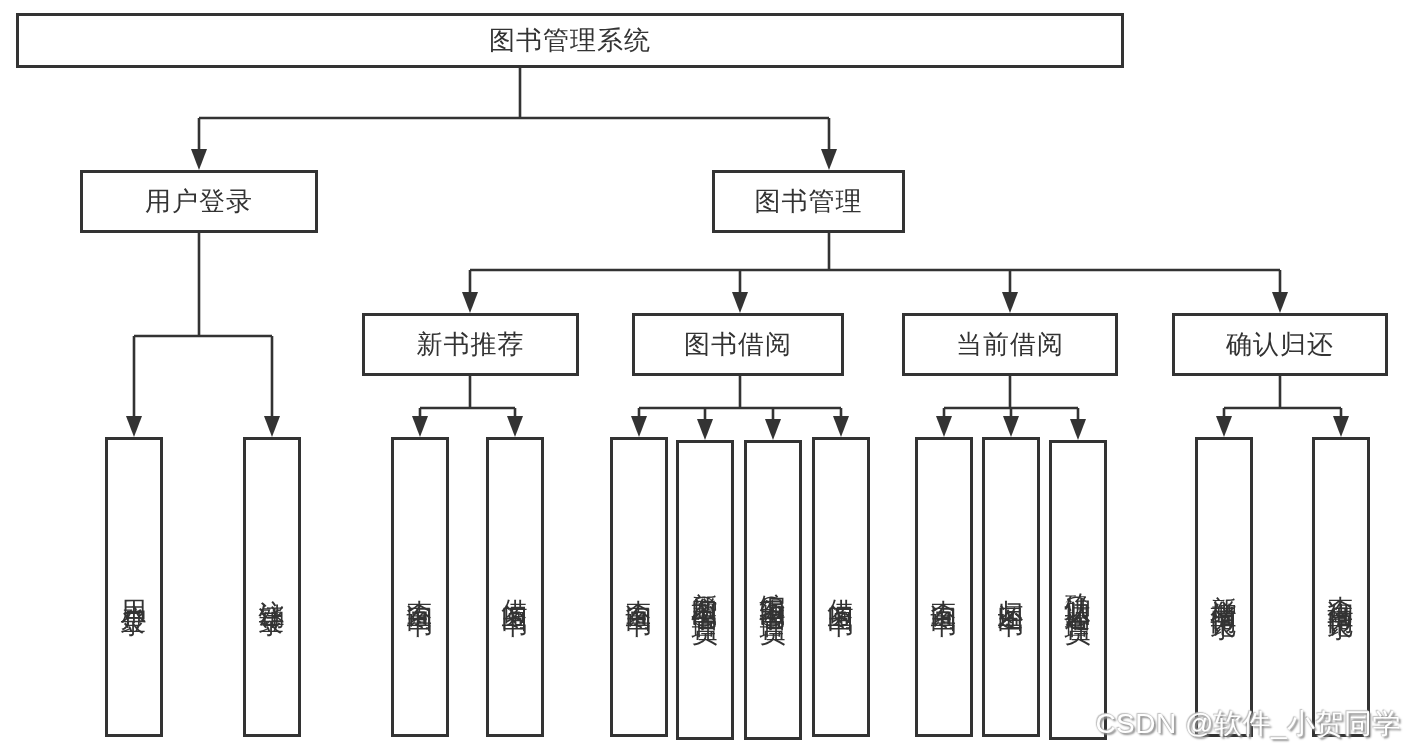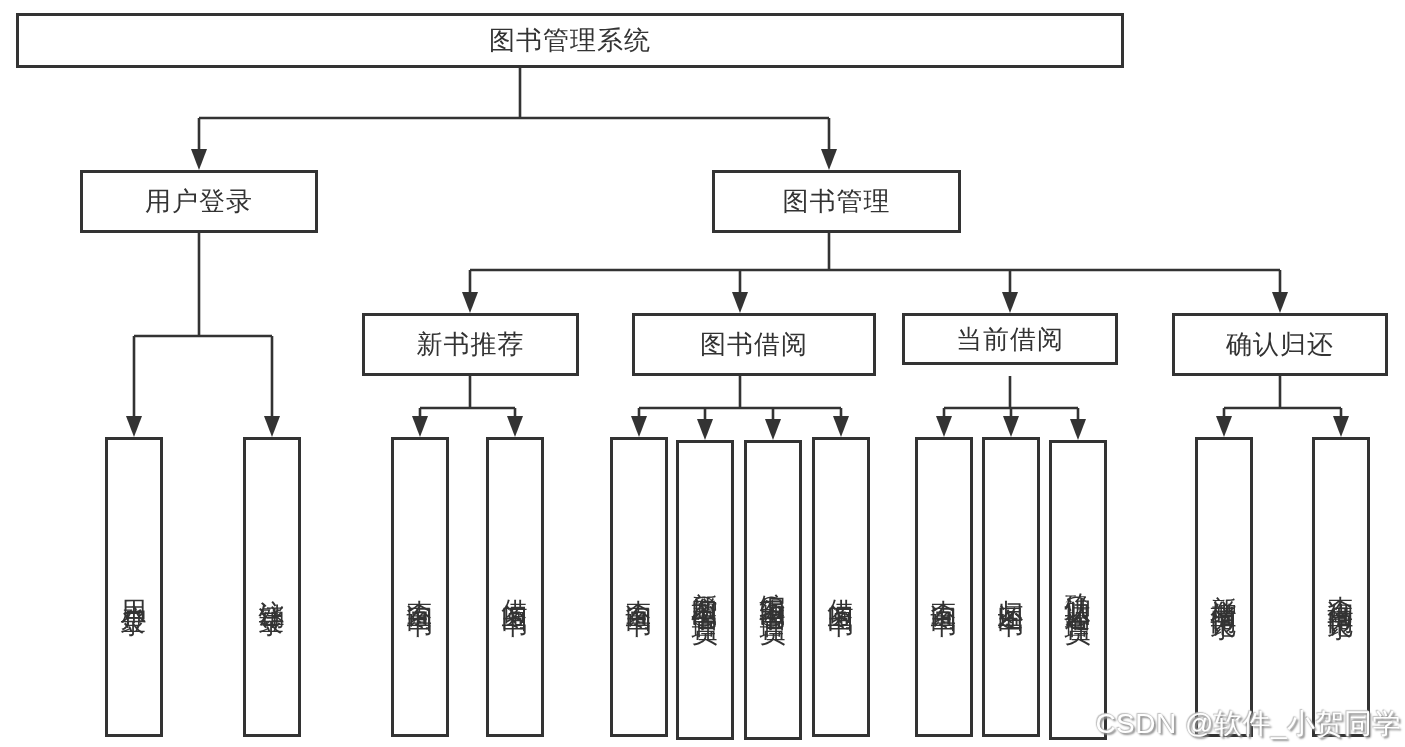--- a/index.html
+++ b/index.html
@@ -104,25 +104,25 @@
     <polygon points="1070,419 1086,419 1078,440"></polygon>
 
     <path d="M1280 376 V408 M1224 408 H1341 M1224 408 V421 M1341 408 V421"></path>
     <polygon points="1216,416 1232,416 1224,437"></polygon>
     <polygon points="1333,416 1349,416 1341,437"></polygon>
   </svg>
 
   <div class="node h" style="left:16px; top:13px; width:1108px; height:55px;">图书管理系统</div>
 
   <div class="node h" style="left:80px; top:170px; width:238px; height:63px;">用户登录</div>
-  <div class="node h" style="left:712px; top:170px; width:249px; height:63px;">图书管理</div>
+  <div class="node h" style="left:712px; top:170px; width:193px; height:63px;">图书管理</div>
 
   <div class="node h" style="left:362px; top:313px; width:217px; height:63px;">新书推荐</div>
-  <div class="node h" style="left:632px; top:313px; width:244px; height:63px;text-align:center;">图书借阅</div>
-  <div class="node h" style="left:902px; top:313px; width:216px; height:52px;text-align:center;">当前借阅</div>
+  <div class="node h" style="left:632px; top:313px; width:212px; height:63px;text-align:center;">图书借阅</div>
+  <div class="node h" style="left:902px; top:313px; width:216px; height:63px;text-align:center;">当前借阅</div>
   <div class="node h" style="left:1172px; top:313px; width:216px; height:63px;">确认归还</div>
 
   <div class="node v" style="left:105px; top:437px; width:58px; height:300px;">
     <span class="vt">用户登录</span>
   </div>
   <div class="node v" style="left:243px; top:437px; width:58px; height:300px;">
     <span class="vt">注销登录</span>
   </div>
 
   <div class="node v" style="left:391px; top:437px; width:58px; height:300px;">

